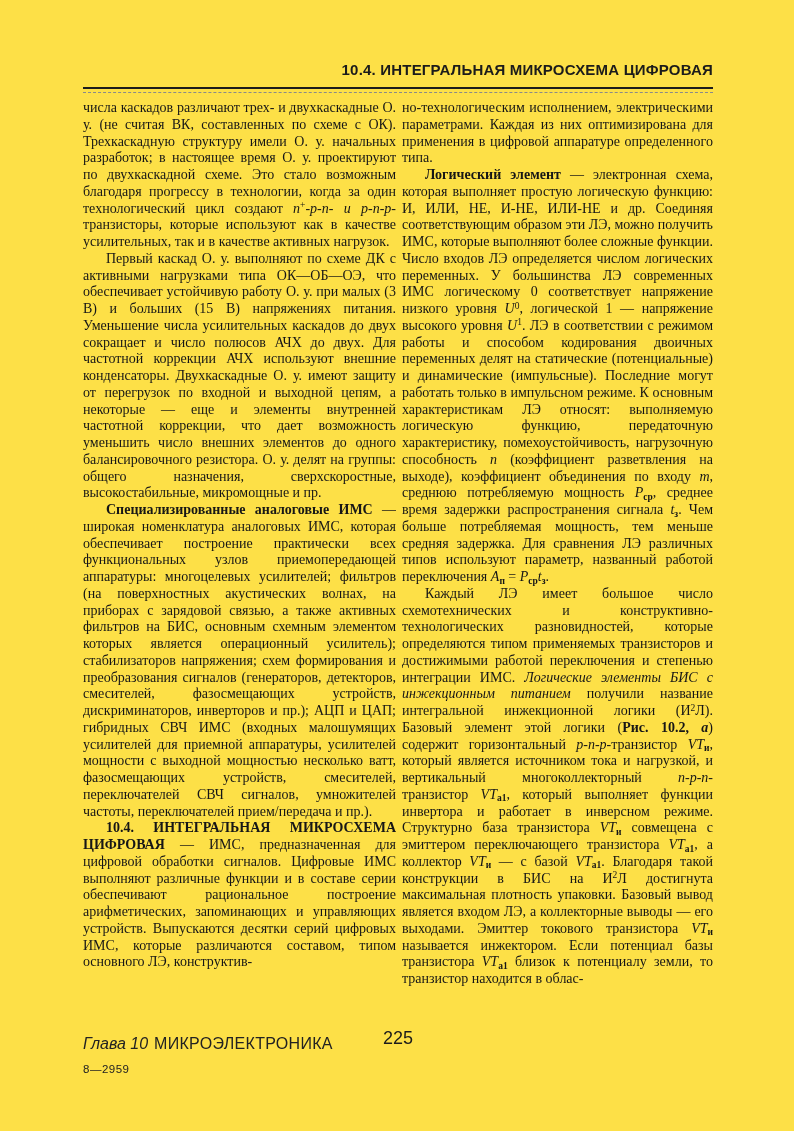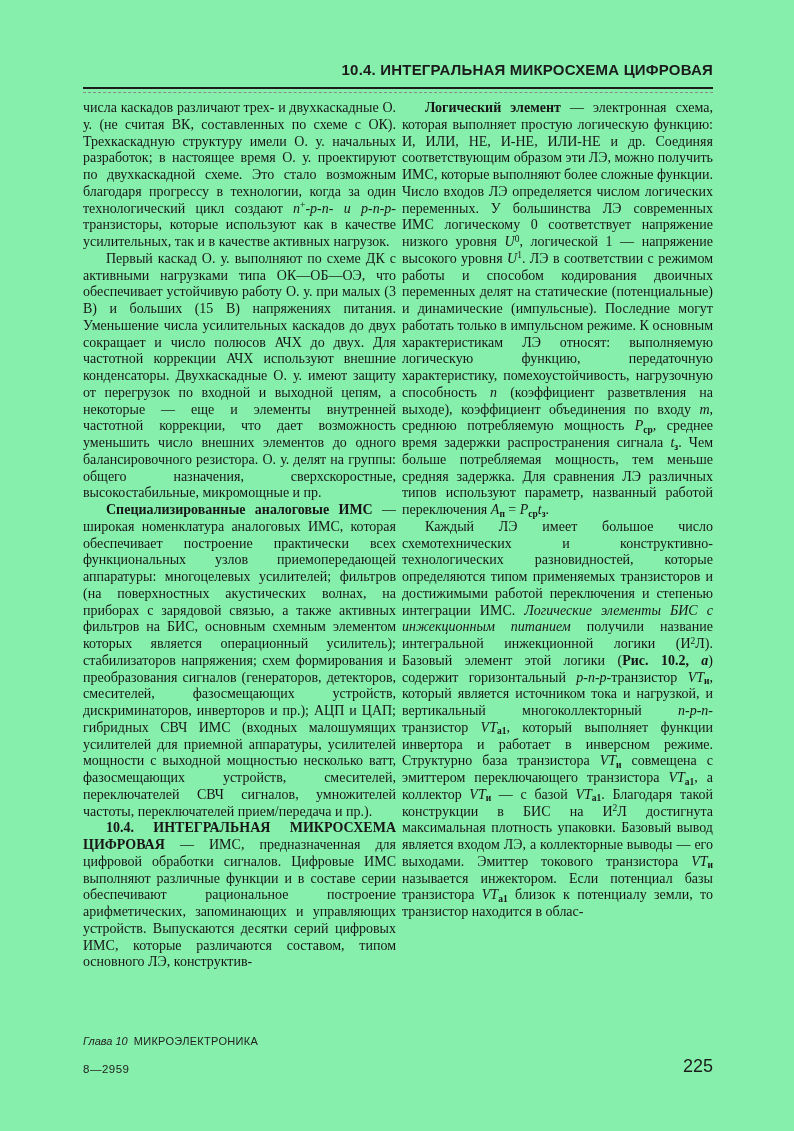--- a/index.html
+++ b/index.html
@@ -1,57 +1,58 @@
 <!DOCTYPE html>
 <html lang="ru"><head>
 <meta charset="utf-8">
 <style>
   html,body{margin:0;padding:0;background:#fdfdfd;}
-  .page{position:relative;width:794px;height:1131px;background:#86efac;overflow:hidden;
+  .page{position:relative;width:794px;height:1131px;background:#fde047;overflow:hidden;
         font-family:"Liberation Serif", serif;color:#161616;}
   .running-head{position:absolute;top:61px;left:83px;width:630px;text-align:right;
         font-family:"Liberation Sans", sans-serif;font-weight:bold;font-size:15px;
         letter-spacing:.2px;color:#1b1b1b;white-space:nowrap;}
   .rule-main{position:absolute;top:87px;left:83px;width:630px;border-top:2.5px solid #1c1c1c;}
   .rule-shadow{position:absolute;top:92px;left:83px;width:630px;border-top:1px dashed #8a8a8a;}
   .col{position:absolute;top:100px;height:910px;overflow:hidden;}
   .col-left{left:83px;width:313px;}
   .col-right{left:402px;width:311px;}
   .para{margin:0;font-size:14px;line-height:16.75px;text-align:justify;
         hyphens:auto;-webkit-hyphens:auto;}
   .para.indent{text-indent:23px;}
   .b{font-weight:bold;margin-top:24px;}
   .it{font-style:italic;}
   .para sup,.para sub{font-size:9.5px;line-height:0;vertical-align:baseline;position:relative;}
   .para sup{top:-0.45em;}
   .para sub{top:0.28em;font-weight:bold;}
   .footer-line{position:absolute;left:83px;top:1035px;width:630px;
-        font-family:"Liberation Sans", sans-serif;font-size:11px;color:#222;}
+        font-family:"Liberation Sans", sans-serif;font-size:16px;color:#222;}
   .chapter-label{font-style:italic;}
   .chapter-title{margin-left:6px;letter-spacing:.3px;}
-  .page-number{position:absolute;left:83px;top:1056px;width:630px;text-align:right;
+  .page-number{position:absolute;left:83px;top:1028px;width:630px;text-align:center;
         font-family:"Liberation Sans", sans-serif;font-size:18px;color:#1b1b1b;}
   .print-code{position:absolute;left:83px;top:1063px;
         font-family:"Liberation Sans", sans-serif;font-size:11.5px;letter-spacing:.5px;color:#222;text-align:right;}
 </style>
 </head>
 <body>
 
 <div class="page">
   <div class="running-head">10.4. ИНТЕГРАЛЬНАЯ МИКРОСХЕМА ЦИФРОВАЯ</div>
   <div class="rule-main"></div>
   <div class="rule-shadow"></div>
 
   <div class="col col-left">
       <p class="para"><span>числа каскадов различают трех- и двухкаскадные О. у. (не считая ВК, составленных по схеме с ОК). Трехкаскадную структуру имели О. у. начальных разработок; в настоящее время О. у. проектируют по двухкаскадной схеме. Это стало возможным благодаря прогрессу в технологии, когда за один технологический цикл создают </span><span class="it">n</span><sup>+</sup><span class="it">-p-n-</span><span class="it"> и </span><span class="it">p-n-p</span><span>-транзисторы, которые используют как в качестве усилительных, так и в качестве активных нагрузок.</span></p>
       <p class="para indent"><span>Первый каскад О. у. выполняют по схеме ДК с активными нагрузками типа ОК—ОБ—ОЭ, что обеспечивает устойчивую работу О. у. при малых (3 В) и больших (15 В) напряжениях питания. Уменьшение числа усилительных каскадов до двух сокращает и число полюсов АЧХ до двух. Для частотной коррекции АЧХ используют внешние конденсаторы. Двухкаскадные О. у. имеют защиту от перегрузок по входной и выходной цепям, а некоторые — еще и элементы внутренней частотной коррекции, что дает возможность уменьшить число внешних элементов до одного балансировочного резистора. О. у. делят на группы: общего назначения, сверхскоростные, высокостабильные, микромощные и пр.</span></p>
       <p class="para indent"><span class="b">Специализированные аналоговые ИМС</span><span> — широкая номенклатура аналоговых ИМС, которая обеспечивает построение практически всех функциональных узлов приемопередающей аппаратуры: многоцелевых усилителей; фильтров (на поверхностных акустических волнах, на приборах с зарядовой связью, а также активных фильтров на БИС, основным схемным элементом которых является операционный усилитель); стабилизаторов напряжения; схем формирования и преобразования сигналов (генераторов, детекторов, смесителей, фазосмещающих устройств, дискриминаторов, инверторов и пр.); АЦП и ЦАП; гибридных СВЧ ИМС (входных малошумящих усилителей для приемной аппаратуры, усилителей мощности с выходной мощностью несколько ватт, фазосмещающих устройств, смесителей, переключателей СВЧ сигналов, умножителей частоты, переключателей прием/передача и пр.).</span></p>
       <p class="para indent"><span class="b">10.4. ИНТЕГРАЛЬНАЯ МИКРОСХЕМА ЦИФРОВАЯ</span><span> — ИМС, предназначенная для цифровой обработки сигналов. Цифровые ИМС выполняют различные функции и в составе серии обеспечивают рациональное построение арифметических, запоминающих и управляющих устройств. Выпускаются десятки серий цифровых ИМС, которые различаются составом, типом основного ЛЭ, конструктив-</span></p>
     </div>
   <div class="col col-right">
+      <p class="para"><span>но-технологическим исполнением, электрическими параметрами. Каждая из них оптимизирована для применения в цифровой аппаратуре определенного типа.</span></p>
       <p class="para indent"><span class="b">Логический элемент</span><span> — электронная схема, которая выполняет простую логическую функцию: И, ИЛИ, НЕ, И-НЕ, ИЛИ-НЕ и др. Соединяя соответствующим образом эти ЛЭ, можно получить ИМС, которые выполняют более сложные функции. Число входов ЛЭ определяется числом логических переменных. У большинства ЛЭ современных ИМС логическому 0 соответствует напряжение низкого уровня </span><span class="it">U</span><sup>0</sup><span>, логической 1 — напряжение высокого уровня </span><span class="it">U</span><sup>1</sup><span>. ЛЭ в соответствии с режимом работы и способом кодирования двоичных переменных делят на статические (потенциальные) и динамические (импульсные). Последние могут работать только в импульсном режиме. К основным характеристикам ЛЭ относят: выполняемую логическую функцию, передаточную характеристику, помехоустойчивость, нагрузочную способность </span><span class="it">n</span><span> (коэффициент разветвления на выходе), коэффициент объединения по входу </span><span class="it">m</span><span>, среднюю потребляемую мощность </span><span class="it">P</span><sub>ср</sub><span>, среднее время задержки распространения сигнала </span><span class="it">t</span><sub>з</sub><span>. Чем больше потребляемая мощность, тем меньше средняя задержка. Для сравнения ЛЭ различных типов используют параметр, названный работой переключения </span><span class="it">A</span><sub>п</sub><span> = </span><span class="it">P</span><sub>ср</sub><span class="it">t</span><sub>з</sub><span>.</span></p>
       <p class="para indent"><span>Каждый ЛЭ имеет большое число схемотехнических и конструктивно-технологических разновидностей, которые определяются типом применяемых транзисторов и достижимыми работой переключения и степенью интеграции ИМС. </span><span class="it">Логические элементы БИС с инжекционным питанием</span><span> получили название интегральной инжекционной логики (И</span><sup>2</sup><span>Л). Базовый элемент этой логики (</span><span class="b">Рис. 10.2, </span><span class="b it">а</span><span>) содержит горизонтальный </span><span class="it">p-n-p</span><span>-транзистор </span><span class="it">VT</span><sub>и</sub><span>, который является источником тока и нагрузкой, и вертикальный многоколлекторный </span><span class="it">n-p-n</span><span>-транзистор </span><span class="it">VT</span><sub>а1</sub><span>, который выполняет функции инвертора и работает в инверсном режиме. Структурно база транзистора </span><span class="it">VT</span><sub>и</sub><span> совмещена с эмиттером переключающего транзистора </span><span class="it">VT</span><sub>а1</sub><span>, а коллектор </span><span class="it">VT</span><sub>и</sub><span> — с базой </span><span class="it">VT</span><sub>а1</sub><span>. Благодаря такой конструкции в БИС на И</span><sup>2</sup><span>Л достигнута максимальная плотность упаковки. Базовый вывод является входом ЛЭ, а коллекторные выводы — его выходами. Эмиттер токового транзистора </span><span class="it">VT</span><sub>и</sub><span> называется инжектором. Если потенциал базы транзистора </span><span class="it">VT</span><sub>а1</sub><span> близок к потенциалу земли, то транзистор находится в облас-</span></p>
     </div>
 
   <div class="footer-line">
     <span class="chapter-label">Глава 10</span><span class="chapter-title">МИКРОЭЛЕКТРОНИКА</span>
   </div>
   <div class="page-number">225</div>
   <div class="print-code">8—2959</div>
 </div>

